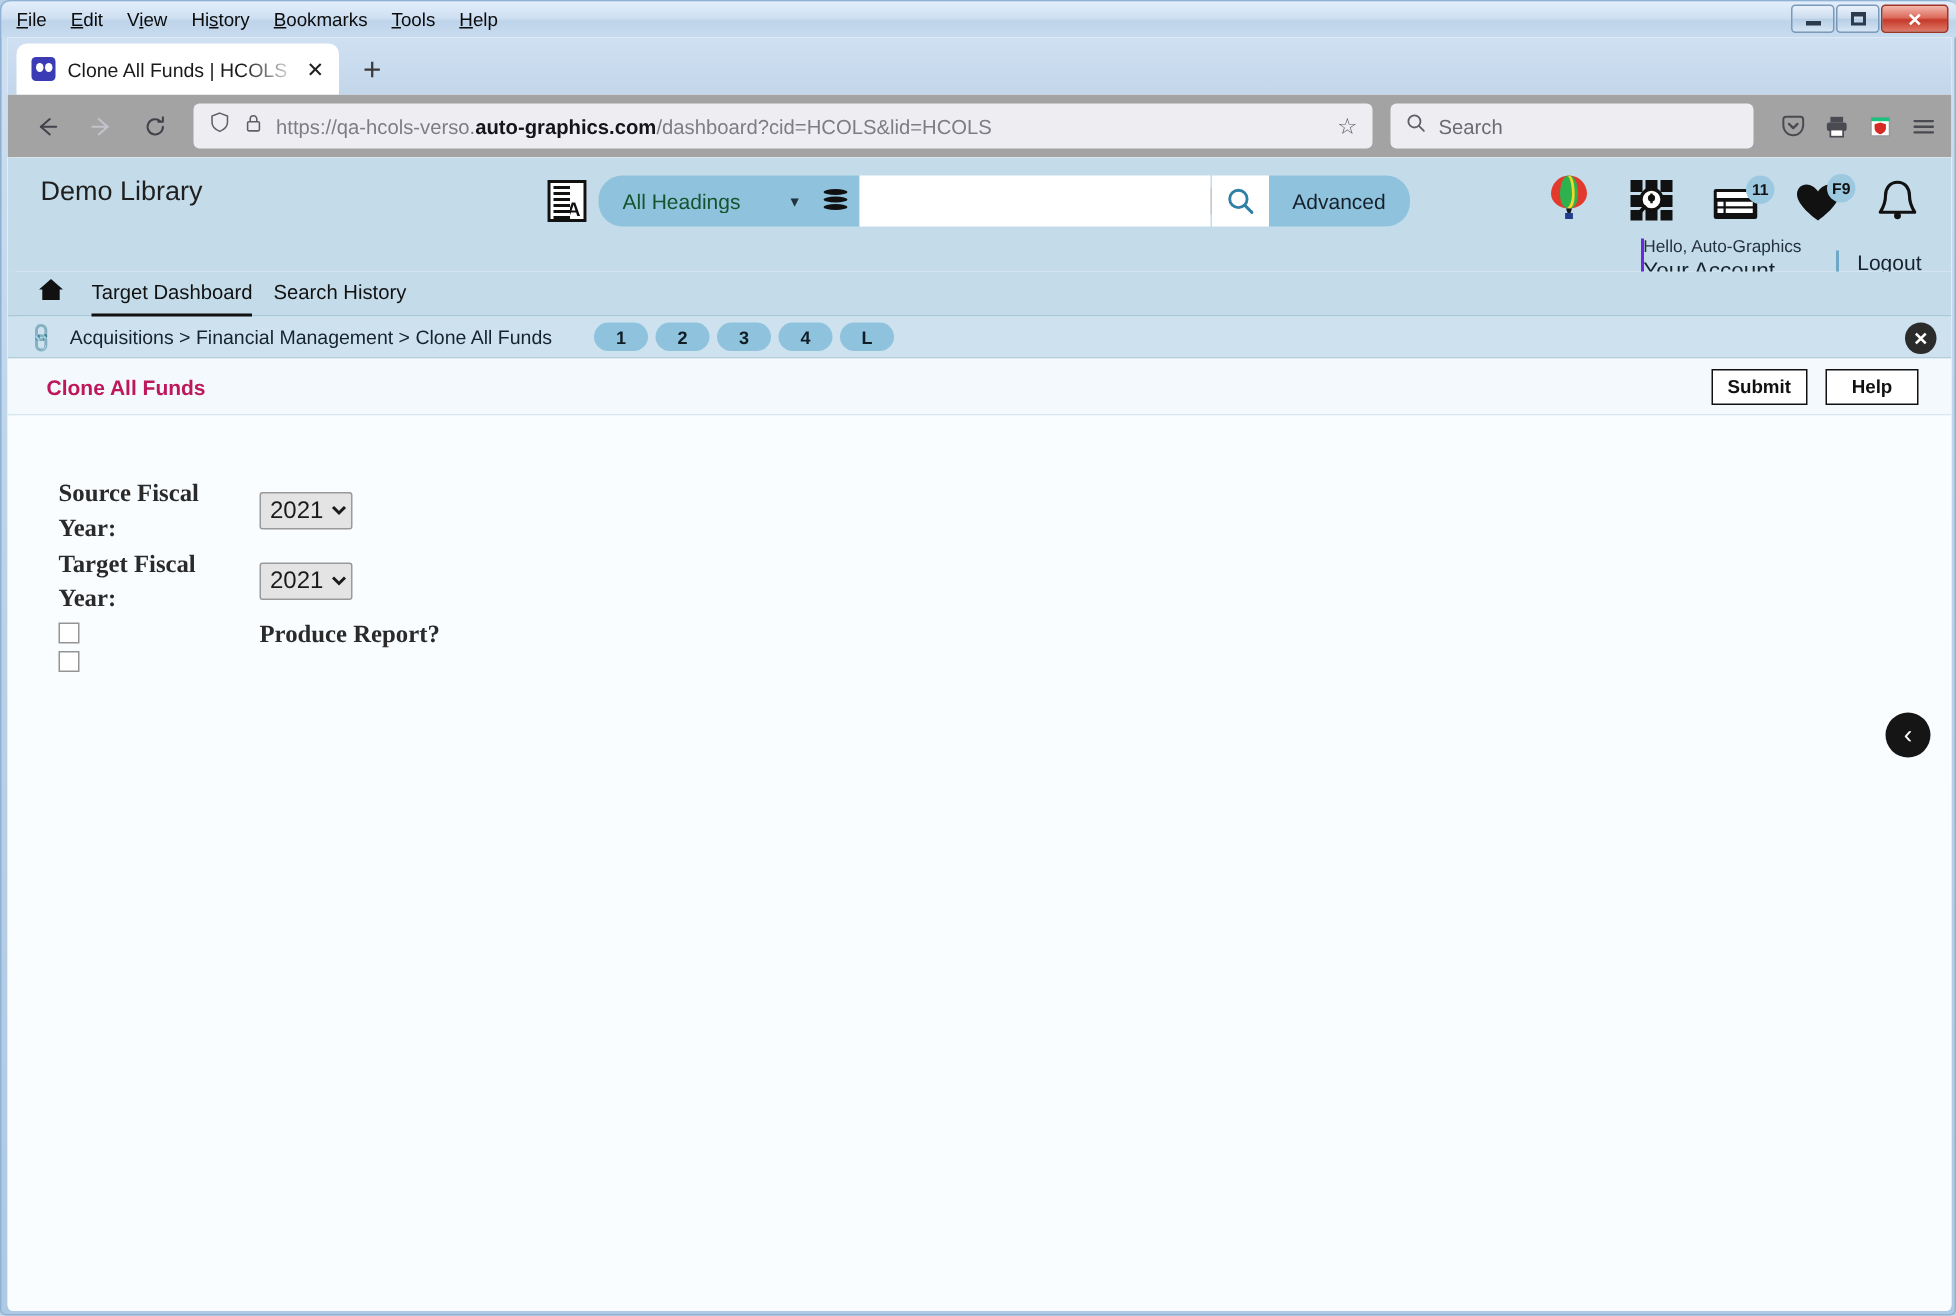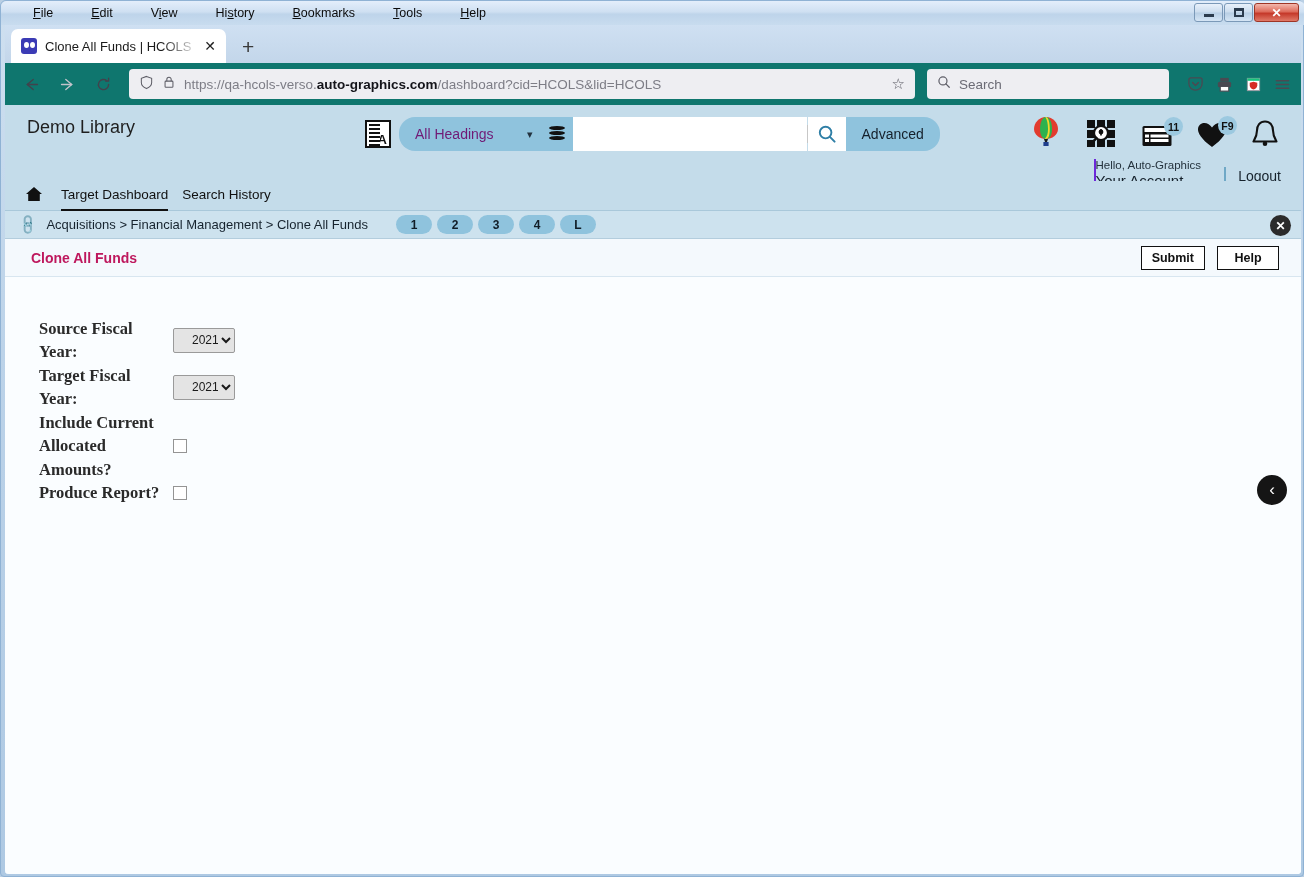--- a/index.html
+++ b/index.html
@@ -25,21 +25,20 @@
   .titlebar {
     position: absolute; left: 0; top: 0; width: 1304px; height: 24px;
     background: linear-gradient(180deg,#e3eefb 0%, #cfe0f2 45%, #bed4ea 55%, #c8dcef 100%);
     border-radius: 6px 6px 0 0;
     display: flex; align-items: center;
   }
   .menubar { display: flex; align-items: center; padding-left: 10px; gap: 16px; height: 24px; }
   .menu-item {
     font-size: 12.5px; color: #0b0b0b; cursor: default;
     font-family: "Liberation Sans", sans-serif;
-    margin-left: 22px;
   }
   .menu-item span.acc { text-decoration: underline; }
   .win-controls {
     position: absolute; right: 6px; top: 2px;
     display: flex; align-items: center; gap: 1px;
   }
   .wbtn {
     width: 29px; height: 19px;
     border: 1px solid #7b99b8;
     background: linear-gradient(180deg,#e9f1fa 0%,#cbdcee 48%,#b7cee4 52%,#d5e5f5 100%);
@@ -93,21 +92,21 @@
   .tab-title {
     font-size: 13px; color: #1a1a1a; white-space: nowrap; overflow: hidden;
     flex: 1;
     -webkit-mask-image: linear-gradient(90deg, #000 78%, rgba(0,0,0,0.15) 100%);
     mask-image: linear-gradient(90deg, #000 78%, rgba(0,0,0,0.15) 100%);
   }
   .tab-close { font-size: 14px; color: #202020; line-height: 1; padding: 2px; }
   .newtab { font-size: 21px; color: #3a3a3a; margin-left: 16px; margin-bottom: 6px; line-height: 1; }
 
   .navbar {
-    height: 42px; background: #0f766e;
+    height: 42px; background: #a3a3a3;
     display: flex; align-items: center; padding: 0 10px; gap: 4px;
   }
   .navbtn {
     width: 32px; height: 30px; display: flex; align-items: center; justify-content: center;
     font-size: 17px; color: #3d3d45; border-radius: 4px;
   }
   .navbtn.disabled { color: #bfc0c8; }
   .urlbar {
     flex: 1; height: 30px; background: #eeeef2; border-radius: 4px;
     display: flex; align-items: center; gap: 8px; padding: 0 10px; margin-left: 6px;
@@ -150,21 +149,21 @@
   }
   .translate-ico::after {
     content:""; position:absolute; left:2px; top:2px; width:11px; height:22px;
     background: repeating-linear-gradient(180deg,#111 0 2px,#fff 2px 4px);
   }
   .scope-wrap {
     background: #8fc3dd; border-radius: 16px 0 0 16px;
     height: 34px; display: flex; align-items: center; padding: 0 8px 0 16px; gap: 10px;
   }
   .scope-select {
-    background: transparent; border: none; font-size: 14px; color: #701a75;
+    background: transparent; border: none; font-size: 14px; color: #14532d;
     -webkit-appearance:none; appearance:none; padding-right: 18px; width: 124px;
     font-family: "Liberation Sans", sans-serif;
   }
   .scope-arrow { margin-left:-22px; font-size: 11px; color:#22323f; pointer-events:none;}
   .db-ico { width: 16px; height: 16px; position: relative; display:block; margin-left:6px;}
   .db-ico i {
     position:absolute; left:0; width:16px; height:4px; background:#111; border-radius:50%;
   }
   .db-ico i:nth-child(1){ top:0; }
   .db-ico i:nth-child(2){ top:5px; }
@@ -247,23 +246,23 @@
 
   .form-body { position: relative; background: #fafdff; height: 597px; padding-top: 40px; }
   .form-grid { display: grid; grid-template-columns: 124px auto; column-gap: 10px; padding-left: 34px; }
   .f-label {
     font-size: 16.5px; font-weight: bold; color: #2a2a2a;
     line-height: 1.42; display: flex; align-items: center;
     font-family: "Liberation Serif", serif;
   }
   .f-ctrl { display: flex; align-items: center; }
   .yr-select {
-    width: 62px; height: 25px; font-size: 12px; color: #1a1a1a;
+    width: 62px; height: 25px; font-size: 16px; color: #1a1a1a;
     background: #e4e4e4; border: 1px solid #9a9a9a; border-radius: 2px;
-    padding-left: 14px;
+    padding-left: 2px;
     font-family: "Liberation Sans", sans-serif;
   }
   .chk {
     width: 14px; height: 14px; border: 1px solid #949494; background: #fff; display: block;
   }
   .back-round {
     position: absolute; right: 14px; top: 198px;
     width: 30px; height: 30px; border-radius: 50%; background: #151515;
     color: #fff; display: flex; align-items: center; justify-content: center;
     font-size: 17px;
@@ -523,21 +522,20 @@
             </select>
           </div>
 
           <div class="f-label">Target Fiscal Year:</div>
           <div class="f-ctrl">
             <select class="yr-select">
               <option>2021</option>
             </select>
           </div>
 
-          <div class="f-label">Include Current Allocated Amounts?</div>
           <div class="f-ctrl">
             <span class="chk"></span>
           </div>
 
           <div class="f-label">Produce Report?</div>
           <div class="f-ctrl">
             <span class="chk"></span>
           </div>
 
         </div>

